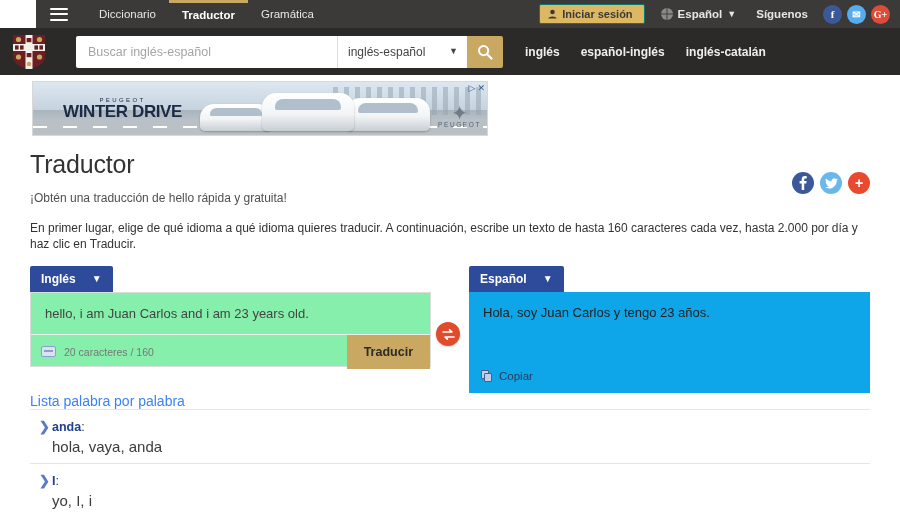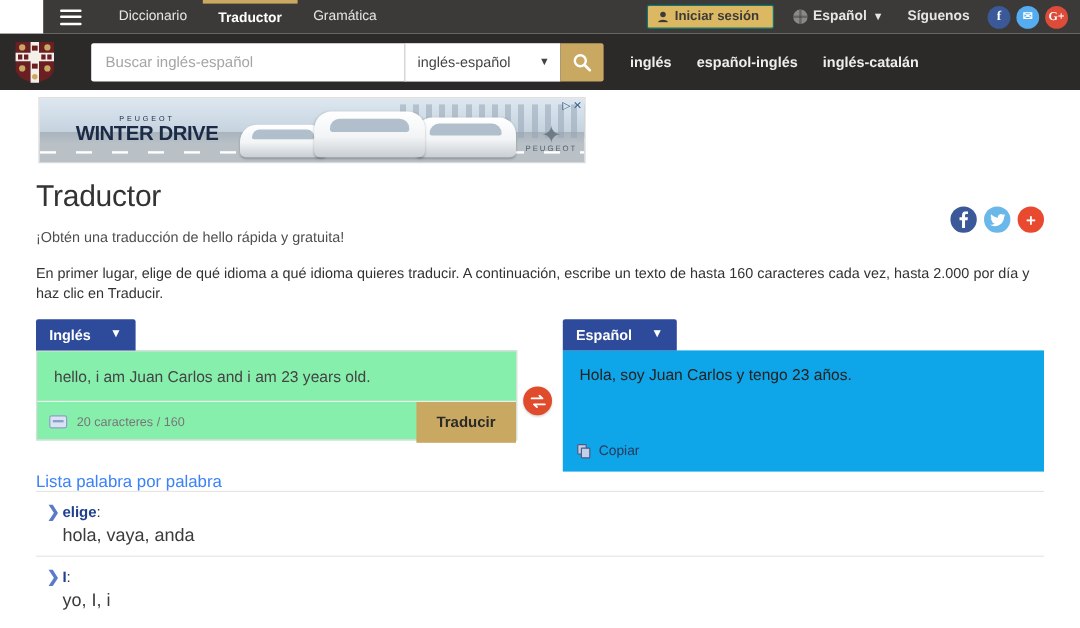--- a/index.html
+++ b/index.html
@@ -517,21 +517,21 @@
         </div>
       </div>
     </div>
   </div>
 
   <div class="wordlist-title">Lista palabra por palabra</div>
 
   <div class="word-entry">
     <div class="chev">❯</div>
     <div class="word-body">
-      <div class="word-head"><b>elige</b>:</div>
+      <div class="word-head"><b>anda</b>:</div>
       <div class="word-defs">hola, vaya, anda</div>
     </div>
   </div>
 
   <div class="word-entry">
     <div class="chev">❯</div>
     <div class="word-body">
       <div class="word-head"><b>I</b>:</div>
       <div class="word-defs">yo, I, i</div>
     </div>

